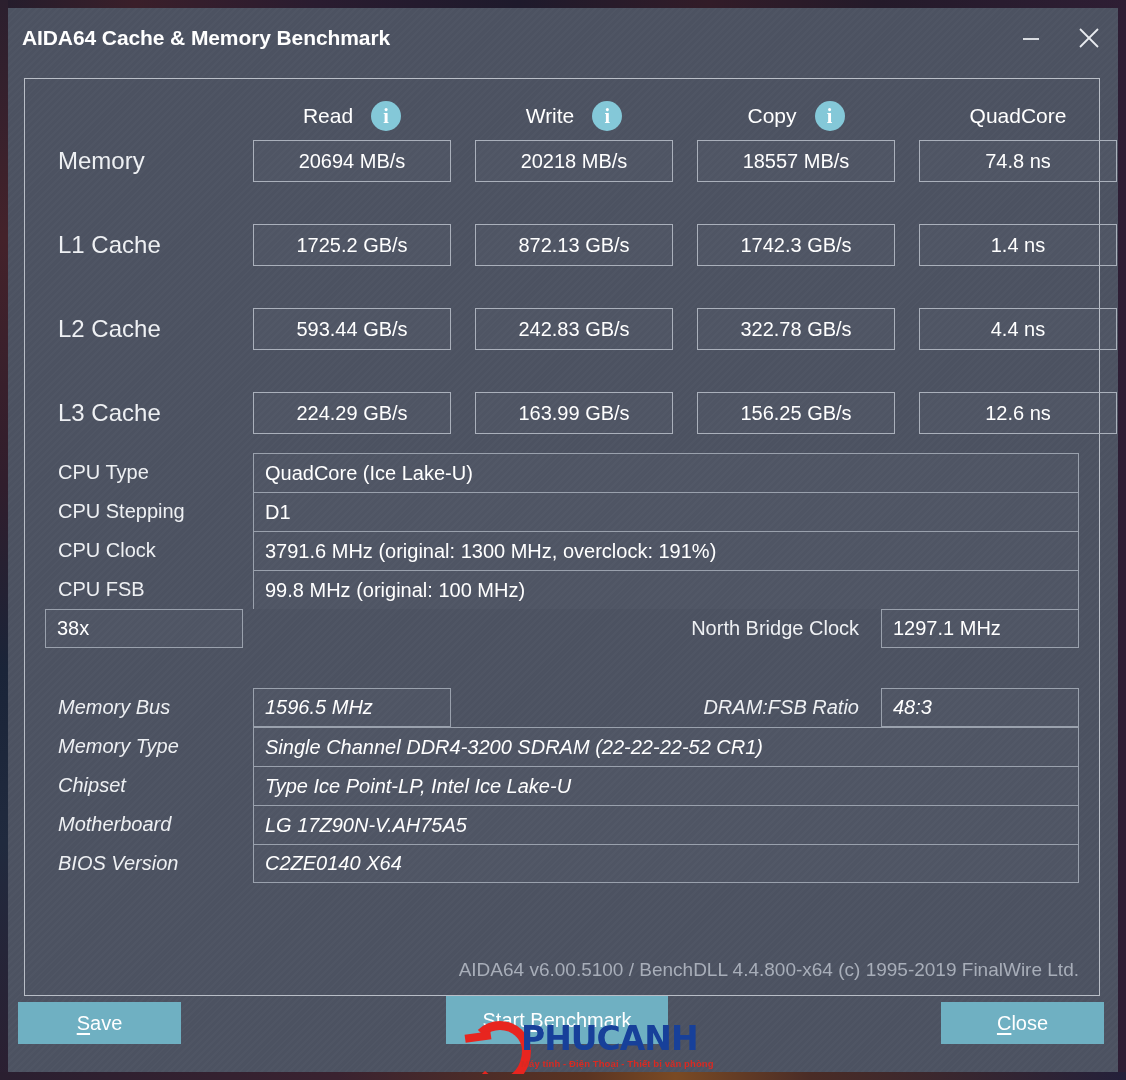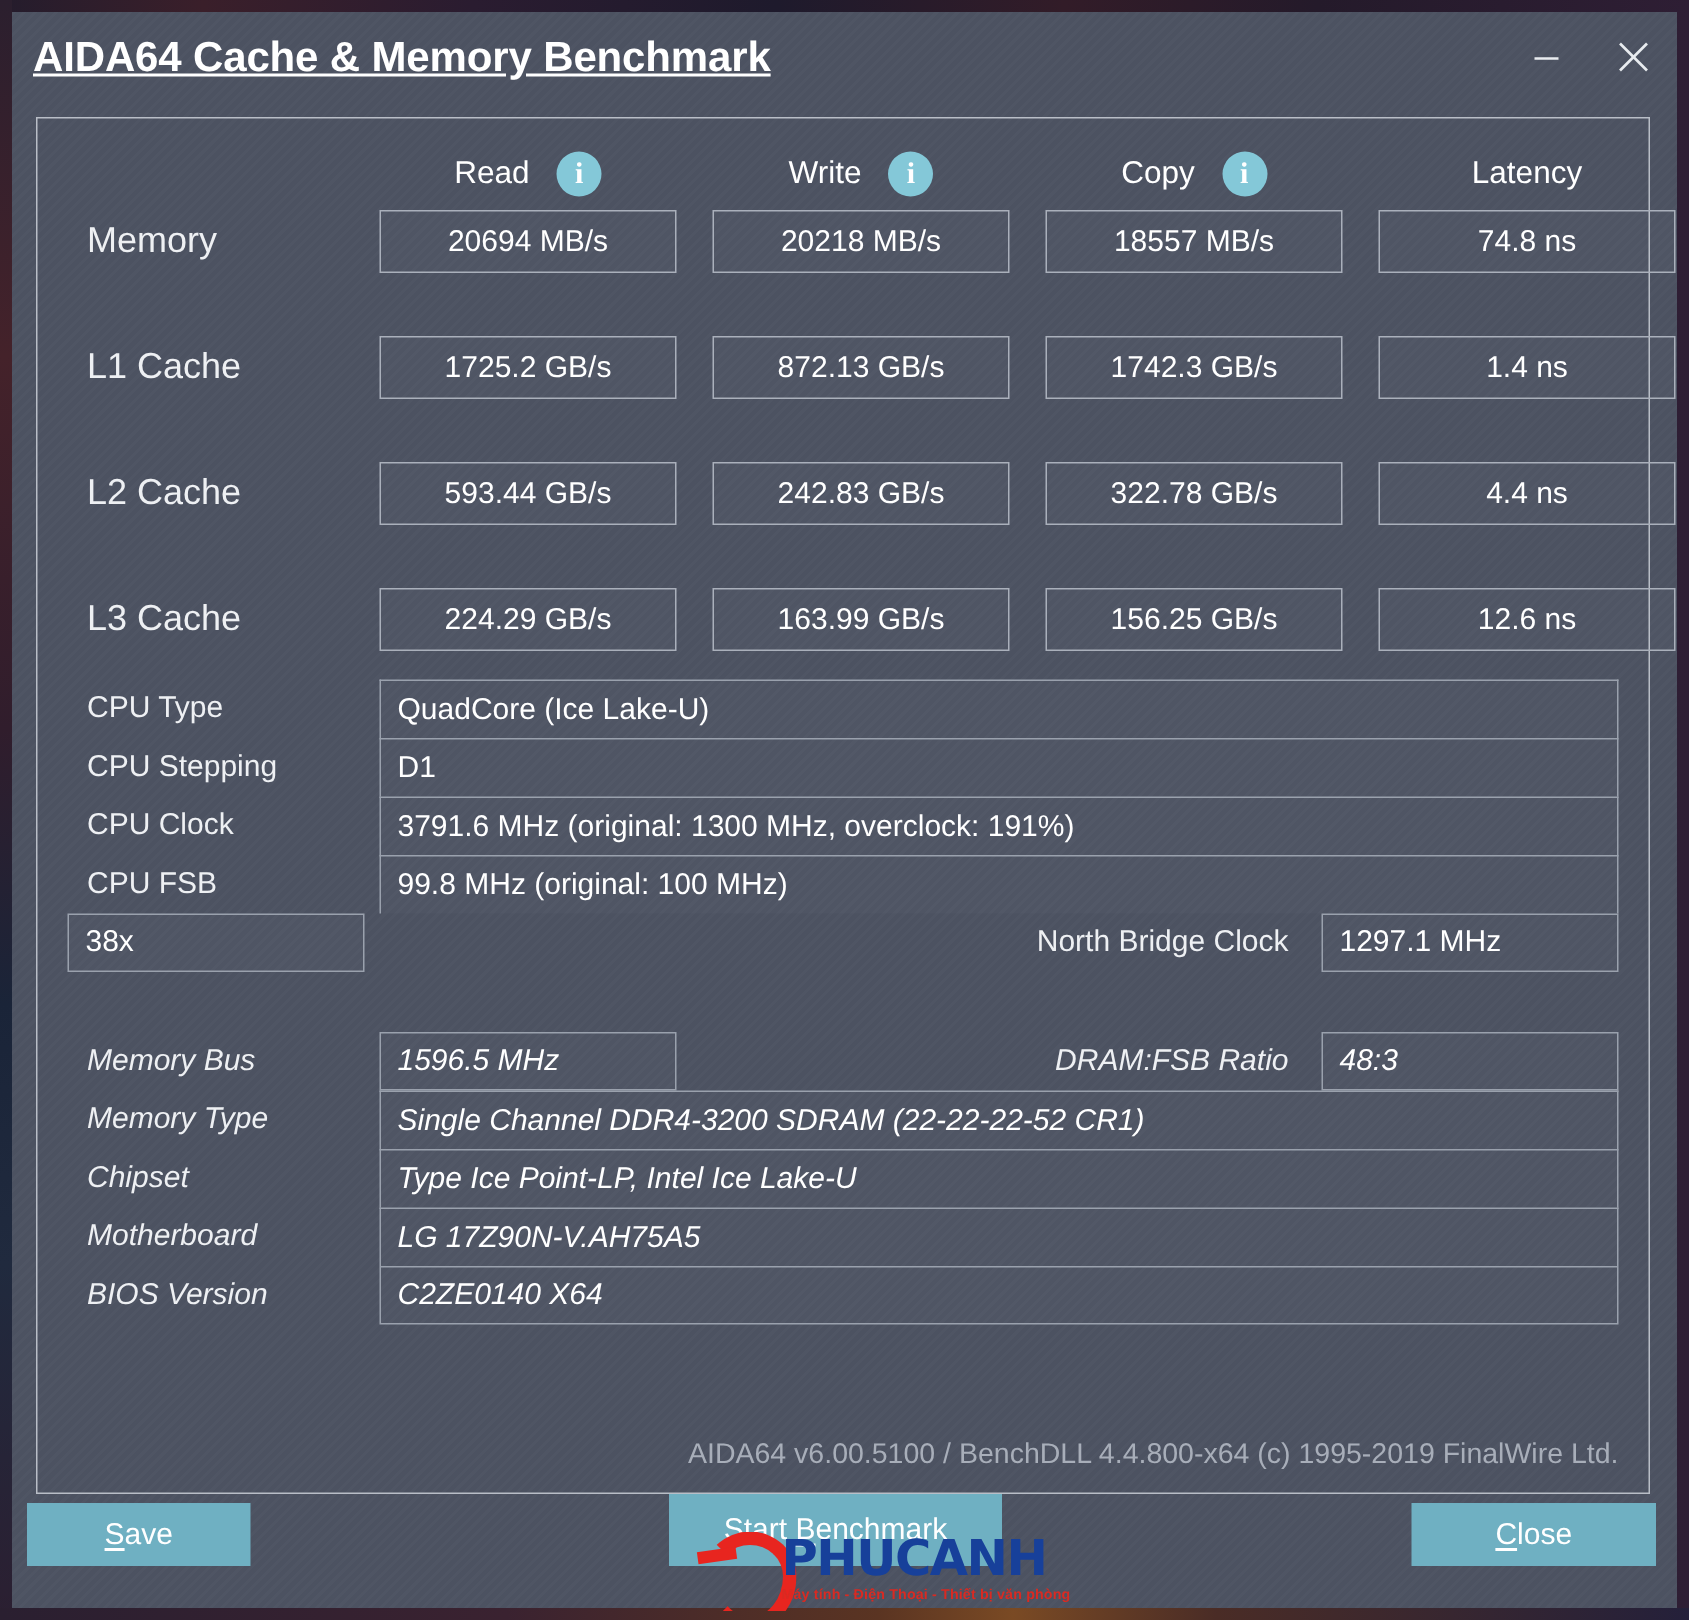--- a/index.html
+++ b/index.html
@@ -45,26 +45,25 @@
 
   
   .titlebar {
     height: 60px;
     display: flex;
     align-items: center;
     flex: 0 0 auto;
     padding-left: 14px;
   }
   .title-text {
-    font-size: 28px;
+    font-size: 21px;
     font-weight: bold;
     color: #ffffff;
     letter-spacing: -0.1px;
     white-space: nowrap;
-    text-decoration: underline;
   }
   .titlebar-spacer { flex: 1 1 auto; }
   .win-btn {
     width: 58px; height: 44px;
     display: flex; align-items: center; justify-content: center;
     cursor: pointer;
   }
   .win-btn svg { display: block; }
 
   
@@ -224,21 +223,21 @@
     color: #ffffff;
     border: none;
     font-size: 20px;
     font-family: "Liberation Sans", sans-serif;
     display: flex;
     align-items: center;
     justify-content: center;
     cursor: pointer;
   }
   .btn u { text-underline-offset: 3px; }
-  .btn-save  { left: 10px;  top: 6px;  width: 149px; }
+  .btn-save  { left: 10px;  top: 6px;  width: 163px; }
   .btn-start { left: 438px; top: 0px;  width: 222px; height: 48px; }
   .btn-close { right: 14px; top: 6px;  width: 163px; }
 
   
   .watermark {
     position: absolute;
     left: 455px;
     top: 20px;
     width: 250px;
     height: 58px;
@@ -334,21 +333,21 @@
         </div>
 
         <div class="headcell">
           <span>Copy</span>
           <span class="info-icon">
               <span>i</span>
             </span>
         </div>
 
         <div class="headcell no-icon">
-          <span>Latency</span>
+          <span>QuadCore</span>
         </div>
       </div>
 
       <div class="bench-row">
         <div class="rowlabel">Memory</div>
         <div class="cell">20694 MB/s</div>
         <div class="cell">20218 MB/s</div>
         <div class="cell">18557 MB/s</div>
         <div class="cell">74.8 ns</div>
       </div>

